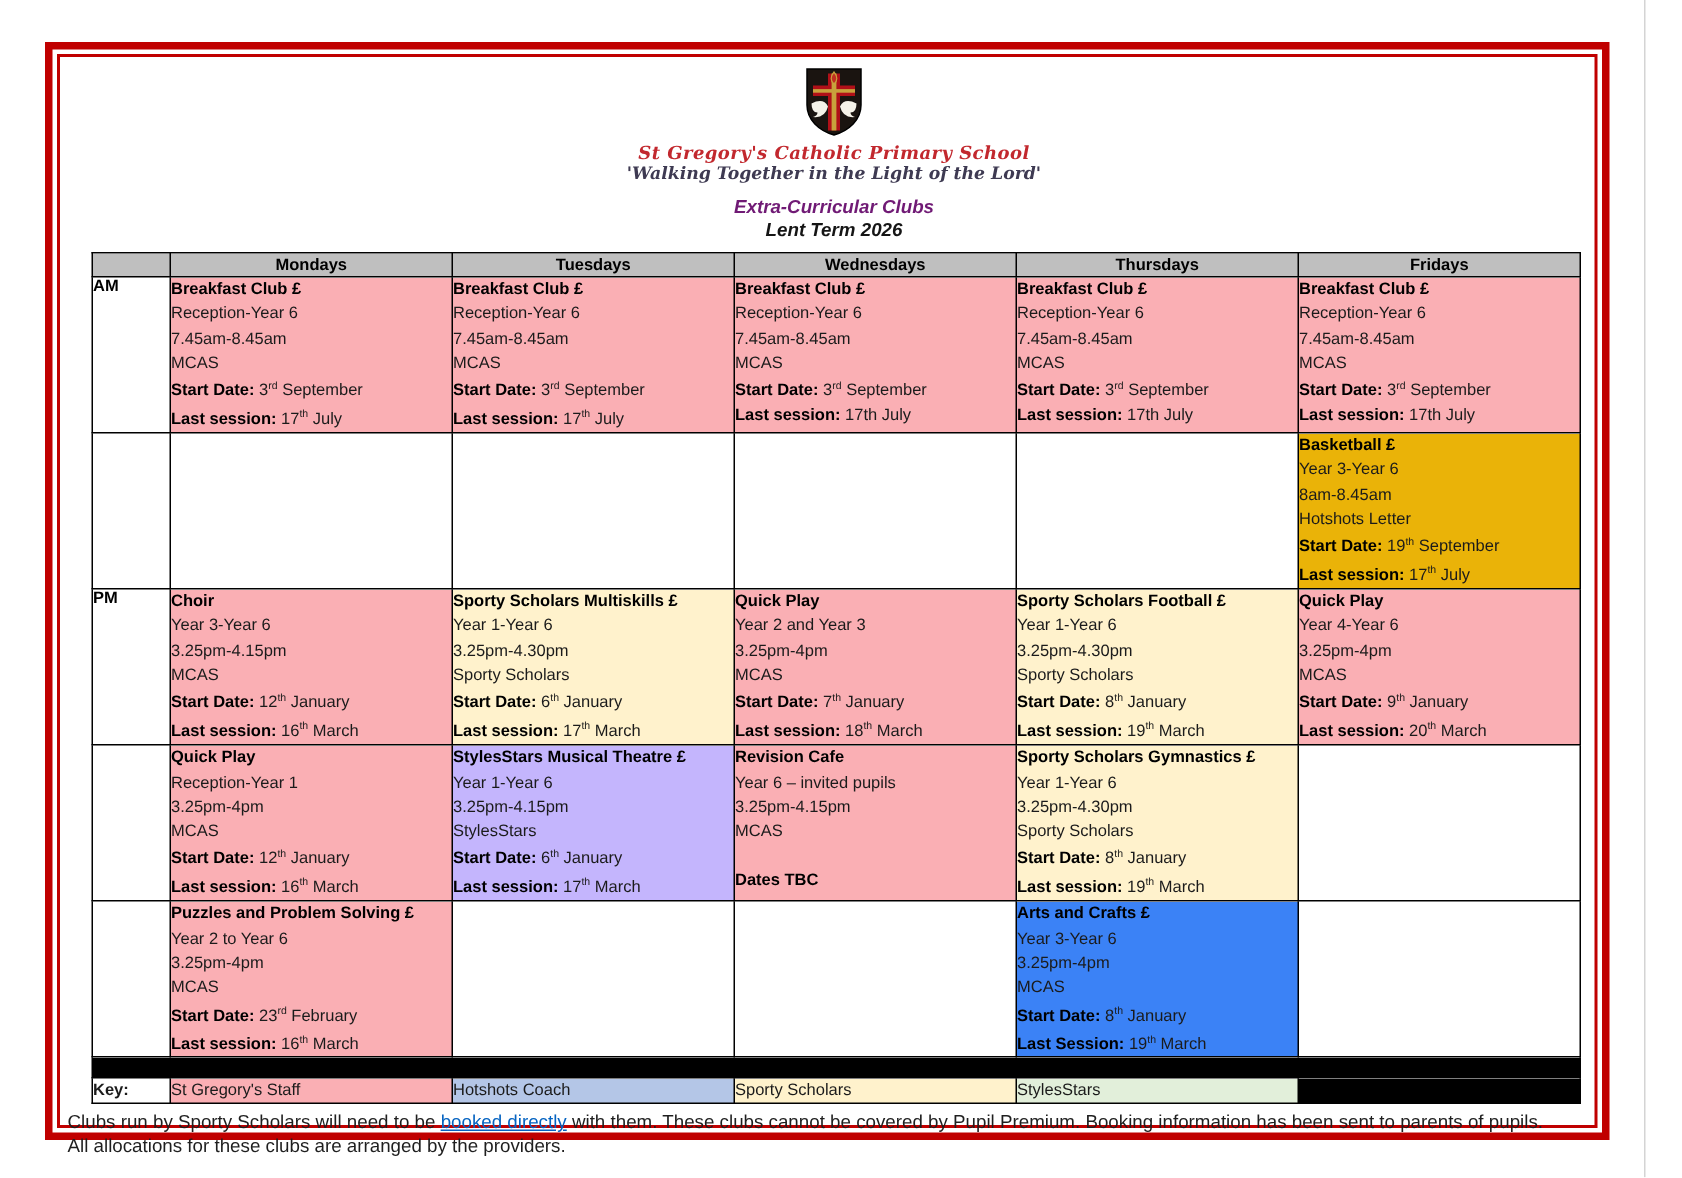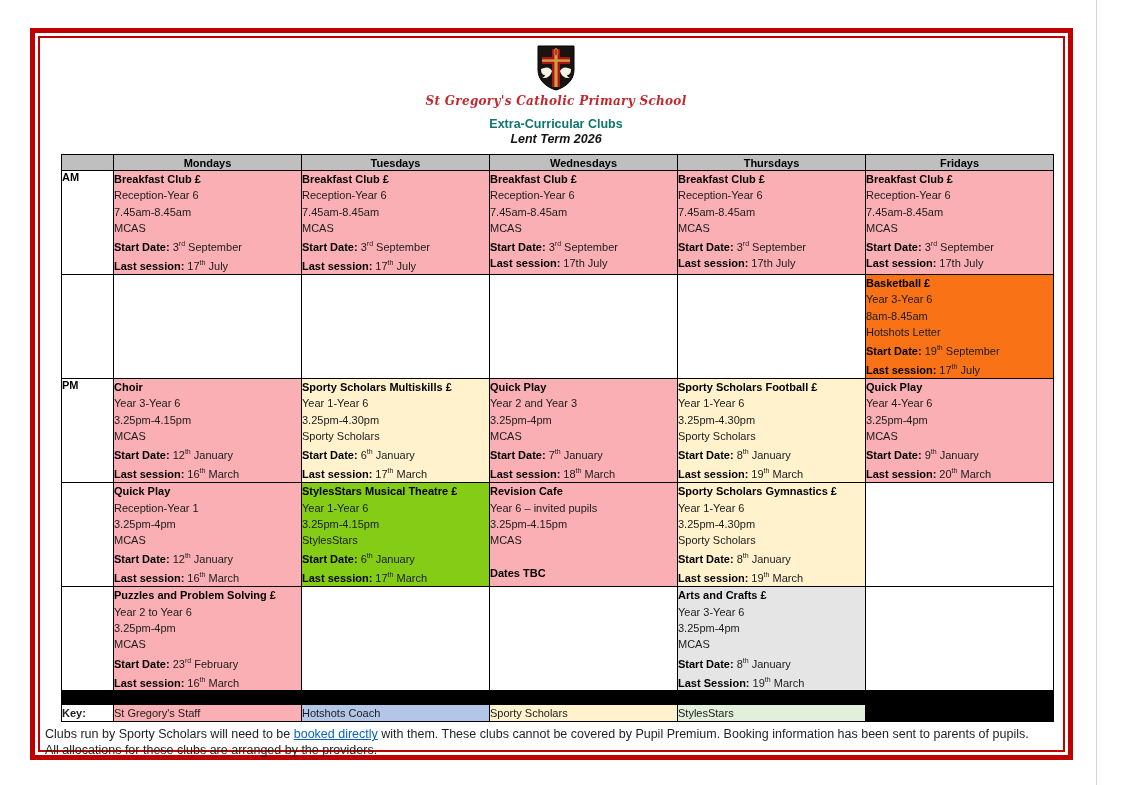--- a/index.html
+++ b/index.html
@@ -10,21 +10,21 @@
                border:5px solid #C00000;pointer-events:none;}
   .frame-inner{position:absolute;left:38px;top:36px;width:1023px;height:712px;
                border:2px solid #C00000;pointer-events:none;}
   .content{position:absolute;left:44px;top:40px;width:1024px;}
   .hdr{text-align:center;}
   .crest{margin-top:5px;}
   .school-name{font-family:"DejaVu Serif",serif;font-style:italic;font-weight:bold;
                font-size:12px;color:#C2282E;letter-spacing:.3px;line-height:13px;}
   .motto{font-family:"DejaVu Serif",serif;font-style:italic;font-weight:bold;
          font-size:11.5px;color:#3E3A52;line-height:13px;}
-  .club-title{margin-top:9px;font-weight:bold;font-size:12.5px;color:#0f766e;line-height:15px;}
+  .club-title{margin-top:9px;font-weight:bold;font-size:12.5px;color:#701a75;line-height:15px;font-style:italic;}
   .term{font-weight:bold;font-size:12.5px;color:#151515;line-height:15px;font-style:italic;}
   table.grid{border-collapse:collapse;margin:7px 0 0 17px;table-layout:fixed;
              font-size:11px;color:#1b1b1b;}
   table.grid td,table.grid th{border:1.5px solid #000;padding:0;
              vertical-align:top;overflow:hidden;}
   table.grid thead th{background:#BFBFBF;height:15px;font-size:11px;font-weight:bold;
              vertical-align:middle;color:#000;}
   th.corner{background:#000;}
   td.rowlabel{font-weight:bold;background:#fff;padding-top:2px;font-size:11px;color:#000;}
   .cl{line-height:16.3px;white-space:nowrap;}
@@ -51,20 +51,21 @@
         <path d="M3 1 h36 v24 c0 10 -8 17 -18 20 c-10 -3 -18 -10 -18 -20 z" fill="#1a1410" stroke="#000" stroke-width="1"></path>
         <rect x="17" y="4" width="8" height="38" fill="#B01018"></rect>
         <rect x="7" y="12" width="28" height="7" fill="#B01018"></rect>
         <rect x="19.4" y="4" width="3.2" height="38" fill="#C8A23C"></rect>
         <rect x="7" y="14.4" width="28" height="2.4" fill="#C8A23C"></rect>
         <path d="M21 3 c-2.5 3 -2.5 6 0 8 c2.5 -2 2.5 -5 0 -8 z" fill="#C03020" stroke="#C8A23C" stroke-width="0.8"></path>
         <path d="M6 24 q8 -4 11 2 q-2 8 -10 7 q3 -1 3 -3 q-4 0 -4 -6 z" fill="#F5F2E8"></path>
         <path d="M36 24 q-8 -4 -11 2 q2 8 10 7 q-3 -1 -3 -3 q4 0 4 -6 z" fill="#F5F2E8"></path>
       </svg>
       <div class="school-name">St Gregory's Catholic Primary School</div>
+      <div class="motto">'Walking Together in the Light of the Lord'</div>
       <div class="club-title">Extra-Curricular Clubs</div>
       <div class="term">Lent Term 2026</div>
     </div>
 
     <table class="grid">
       <colgroup>
         <col style="width:52px">
           <col style="width:188px">
           <col style="width:188px">
         <col style="width:188px">
@@ -124,21 +125,21 @@
               <div class="cl"><b>Start Date:</b> 3<sup>rd</sup> September</div>
               <div class="cl"><b>Last session:</b> 17th July</div>
             </td>
           </tr>
           <tr style="height: 97px;">
             <td class="rowlabel"></td>
             <td></td>
             <td></td>
             <td></td>
             <td></td>
-            <td style="background: #f97316;">
+            <td style="background: #eab308;">
               <div class="cl"><b>Basketball £</b></div>
               <div class="cl">Year 3-Year 6</div>
               <div class="cl">8am-8.45am</div>
               <div class="cl">Hotshots Letter</div>
               <div class="cl"><b>Start Date:</b> 19<sup>th</sup> September</div>
               <div class="cl"><b>Last session:</b> 17<sup>th</sup> July</div>
             </td>
           </tr>
           <tr style="height: 98px;">
             <td class="rowlabel">PM</td>
@@ -186,21 +187,21 @@
           <tr style="height: 99px;">
             <td class="rowlabel"></td>
             <td style="background: rgb(250, 175, 180);">
               <div class="cl"><b>Quick Play</b></div>
               <div class="cl">Reception-Year 1</div>
               <div class="cl">3.25pm-4pm</div>
               <div class="cl">MCAS</div>
               <div class="cl"><b>Start Date:</b> 12<sup>th</sup> January</div>
               <div class="cl"><b>Last session:</b> 16<sup>th</sup> March</div>
             </td>
-            <td style="background: #84cc16;">
+            <td style="background: #c4b5fd;">
               <div class="cl"><b>StylesStars Musical Theatre £</b></div>
               <div class="cl">Year 1-Year 6</div>
               <div class="cl">3.25pm-4.15pm</div>
               <div class="cl">StylesStars</div>
               <div class="cl"><b>Start Date:</b> 6<sup>th</sup> January</div>
               <div class="cl"><b>Last session:</b> 17<sup>th</sup> March</div>
             </td>
             <td style="background: rgb(250, 175, 180);">
               <div class="cl"><b>Revision Cafe</b></div>
               <div class="cl">Year 6 – invited pupils</div>
@@ -224,21 +225,21 @@
             <td style="background: rgb(250, 175, 180);">
               <div class="cl"><b>Puzzles and Problem Solving £</b></div>
               <div class="cl">Year 2 to Year 6</div>
               <div class="cl">3.25pm-4pm</div>
               <div class="cl">MCAS</div>
               <div class="cl"><b>Start Date:</b> 23<sup>rd</sup> February</div>
               <div class="cl"><b>Last session:</b> 16<sup>th</sup> March</div>
             </td>
             <td></td>
             <td></td>
-            <td style="background: #e5e5e5;">
+            <td style="background: #3b82f6;">
               <div class="cl"><b>Arts and Crafts £</b></div>
               <div class="cl">Year 3-Year 6</div>
               <div class="cl">3.25pm-4pm</div>
               <div class="cl">MCAS</div>
               <div class="cl"><b>Start Date:</b> 8<sup>th</sup> January</div>
               <div class="cl"><b>Last Session:</b> 19<sup>th</sup> March</div>
             </td>
             <td></td>
           </tr>
         </tbody>

